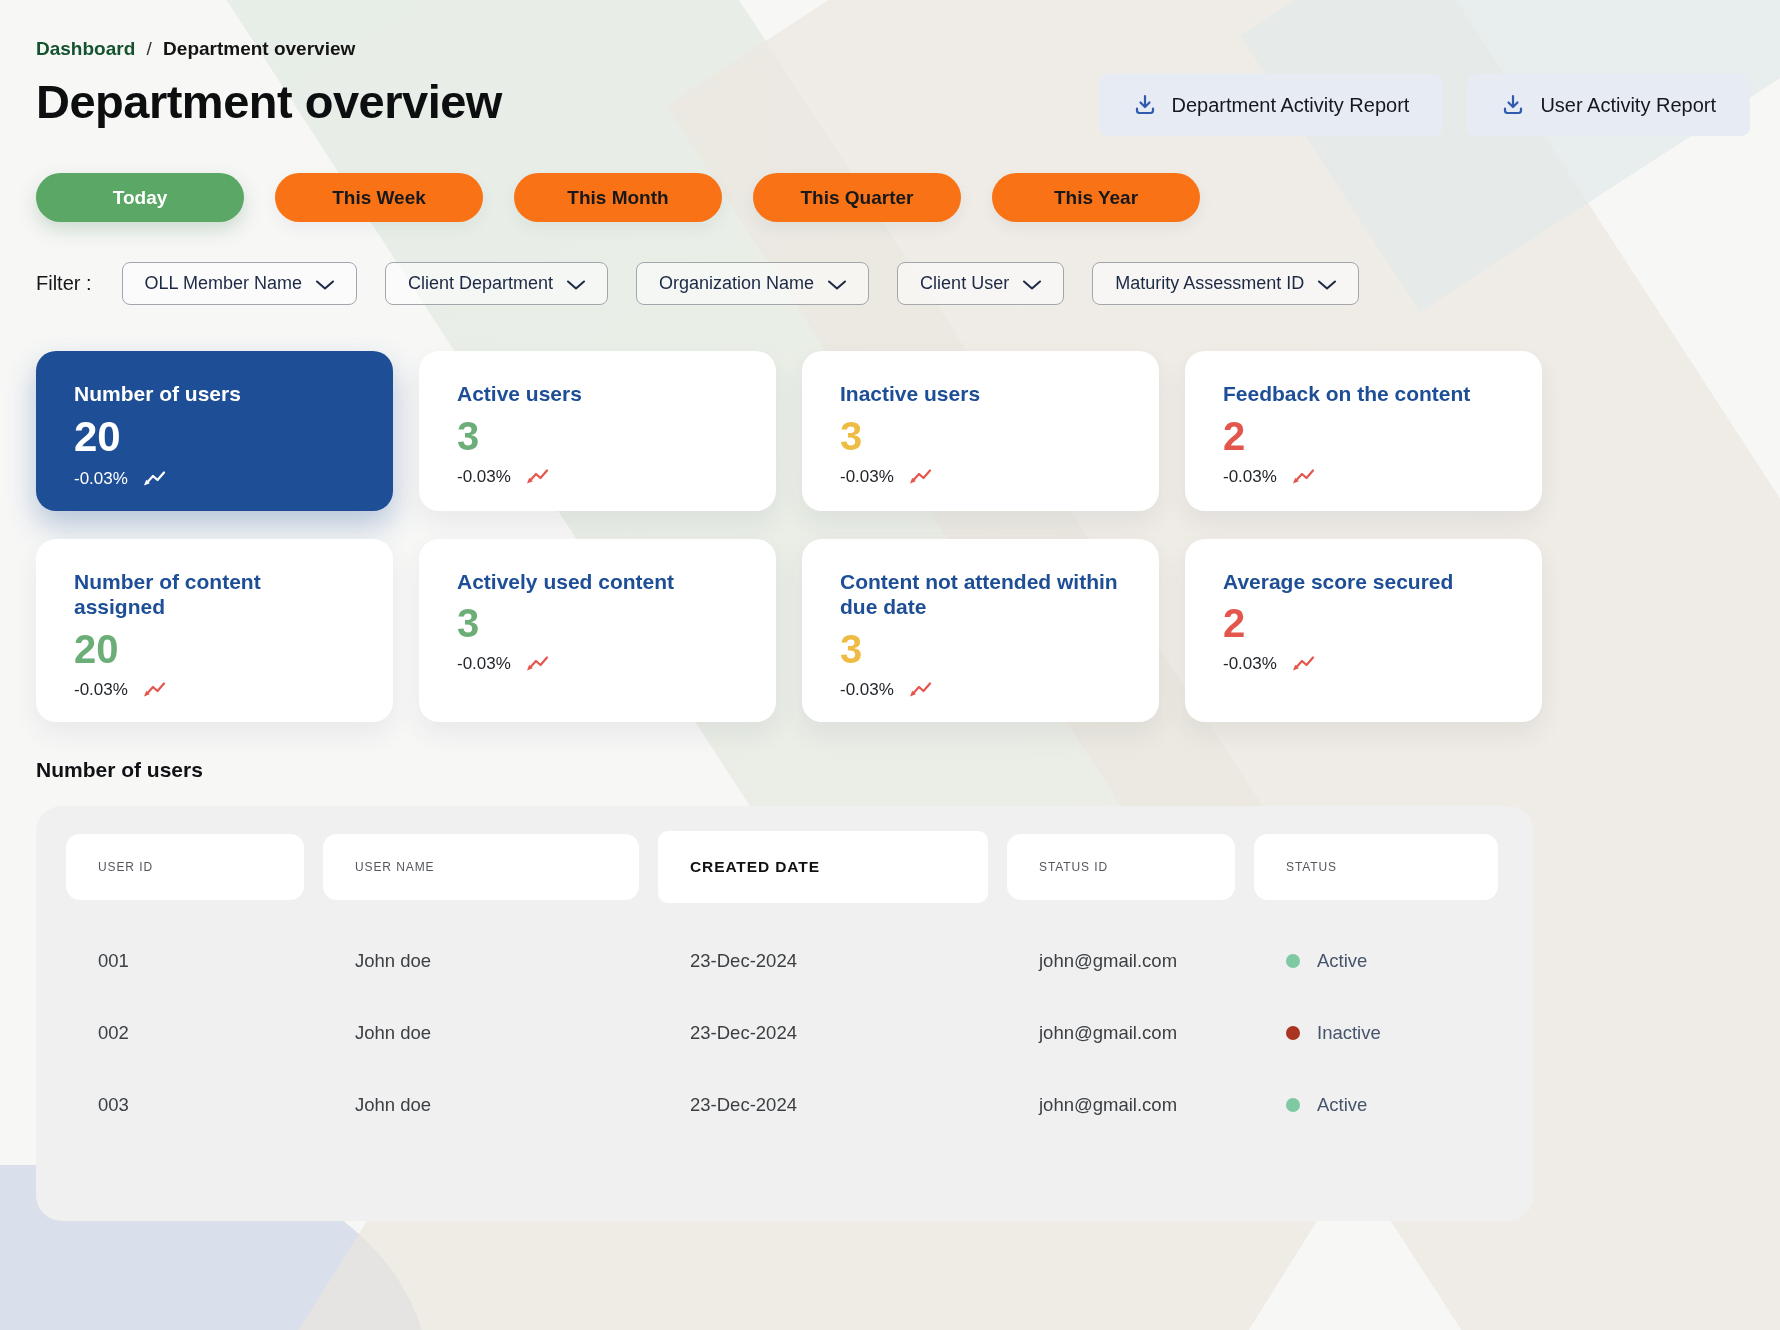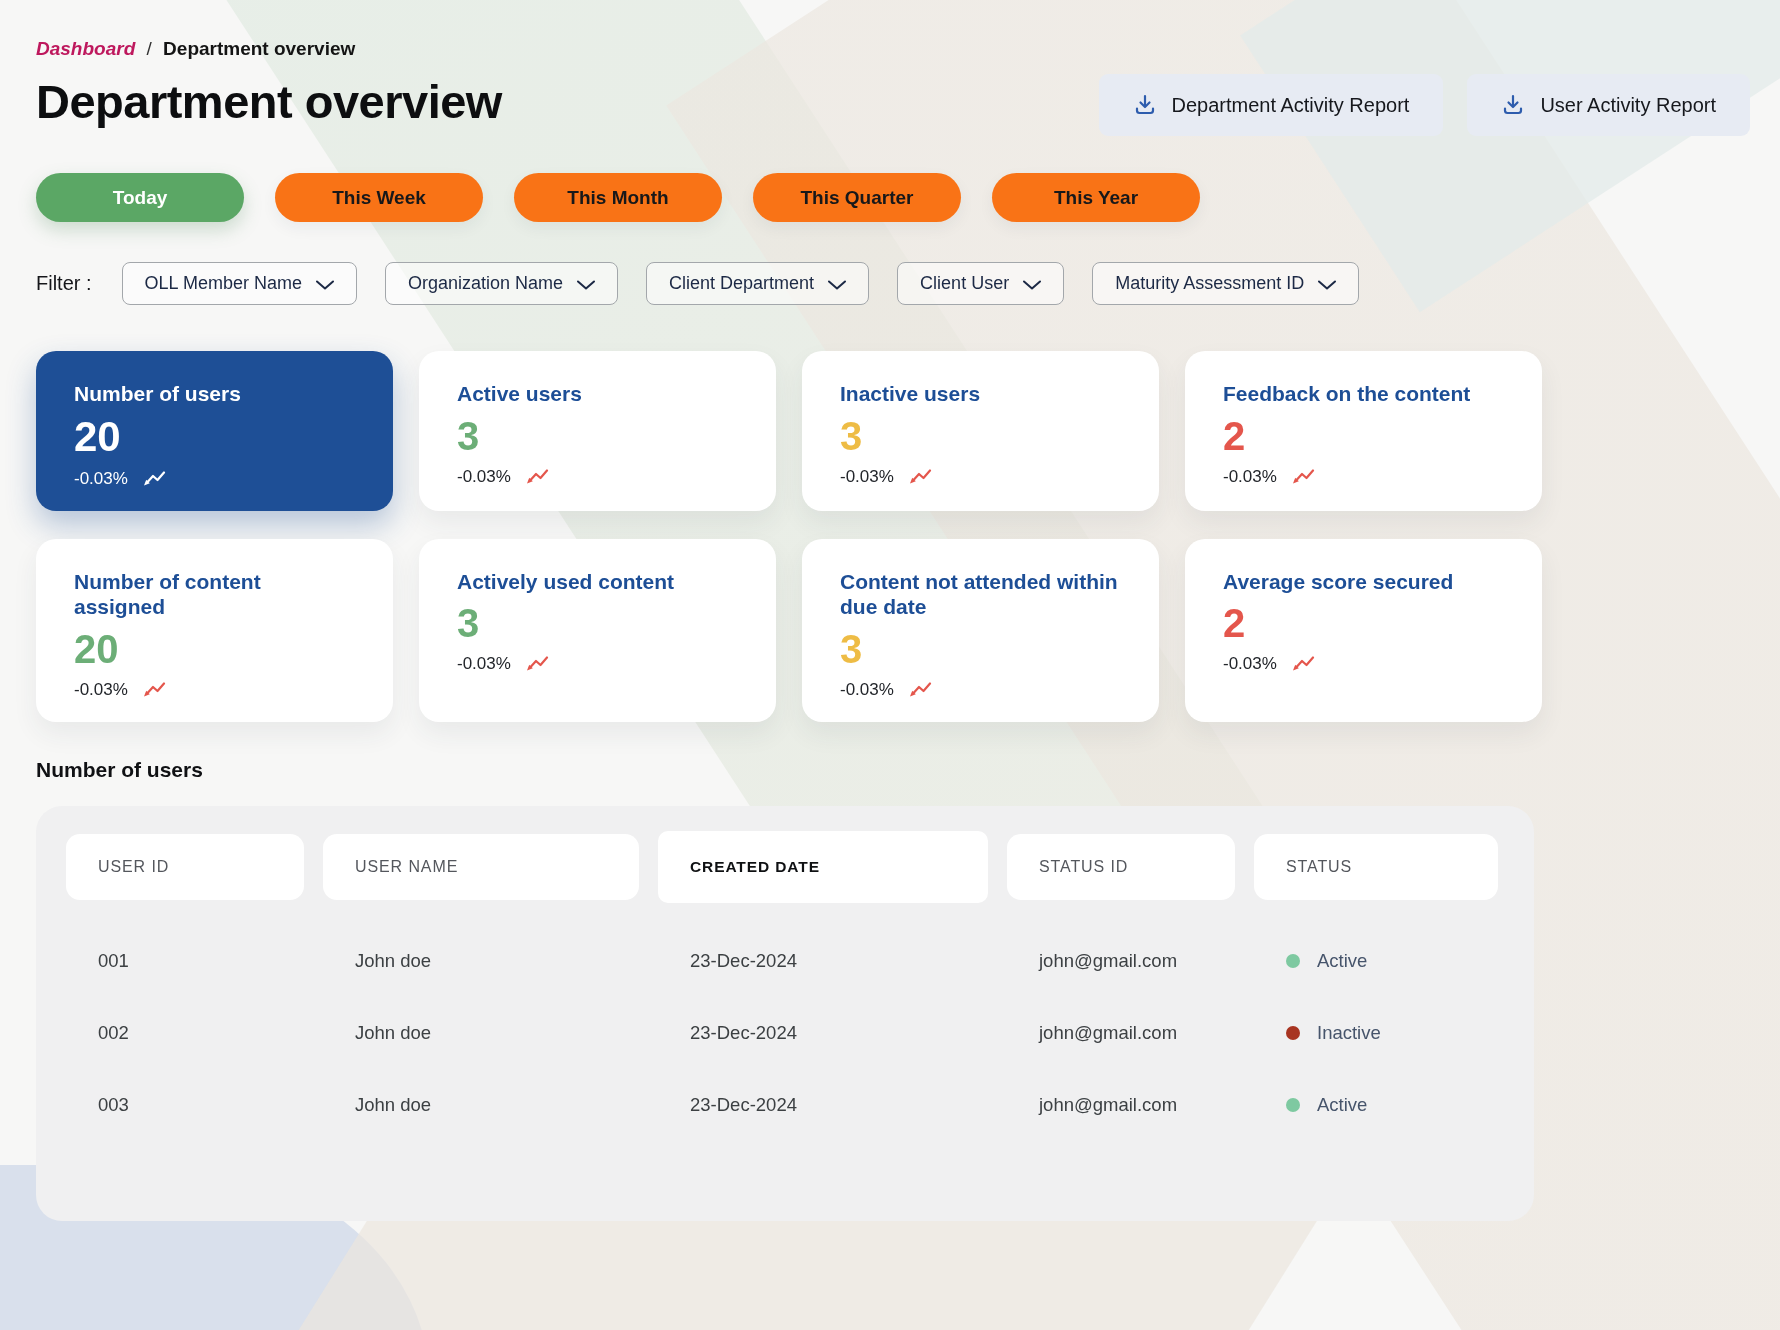--- a/index.html
+++ b/index.html
@@ -21,21 +21,21 @@
     background:#e3ebe9; transform:rotate(-33deg); opacity:.75; }
   .blob-blue { position:absolute; left:-70px; top:1165px; width:500px; height:340px;
     background:#d9e0ec; border-top-right-radius:260px 220px; }
   .bottom-beige { position:absolute; left:330px; top:1130px; width:950px; height:300px;
     background:#ebe6de; transform:skewX(-32deg); opacity:.7; }
 
   .content { position:relative; z-index:1; padding:38px 30px 0 36px; }
 
   
   .breadcrumb { font-size:19px; font-weight:700; }
-  .breadcrumb .crumb-link { color:#be185d; cursor:pointer;font-style:italic; }
+  .breadcrumb .crumb-link { color:#14532d; cursor:pointer; }
   .breadcrumb .sep { color:#333; font-weight:400; padding:0 6px; }
   .breadcrumb .crumb-current { color:#141414; font-weight:600; }
   h1.page-title { margin-top:14px; font-size:47px; font-weight:800; letter-spacing:-0.5px; color:#0d0e10; }
 
   
   .header-actions { position:absolute; top:74px; right:30px; display:flex; gap:24px; }
   .report-btn { display:flex; align-items:center; gap:15px; background:#e7ebf3; border:none;
     border-radius:9px; padding:0 34px; height:62px; font-family:inherit; font-size:20px;
     font-weight:500; color:#16181d; cursor:pointer; }
   .report-btn svg { flex:0 0 auto; }
@@ -71,21 +71,21 @@
   .card.selected .card-trend { color:#fff; }
   .trend-icon { color:#e4564c; }
   .card.selected .trend-icon { color:#fff; }
 
   
   .section-heading { margin-top:36px; font-size:21px; font-weight:700; color:#101114; }
   .table-card { margin-top:24px; width:1498px; background:#f0f0f1; border-radius:26px;
     padding:28px 30px 0 30px; height:415px; }
   .tbl-grid { display:grid; grid-template-columns:238px 316px 330px 228px 244px; column-gap:19px; }
   .th-pill { background:#fff; border-radius:14px; height:66px; display:flex; align-items:center;
-    padding-left:32px; font-size:16px; letter-spacing:.9px; color:#54575d; font-weight:500; cursor:pointer; }
+    padding-left:32px; font-size:12px; letter-spacing:.9px; color:#54575d; font-weight:500; cursor:pointer; }
   .th-pill.active { height:72px; margin-top:-3px; font-weight:700; color:#0f1113; font-size:15.5px;
     border-radius:10px; }
   .tbl-rows { margin-top:22px; }
   .tbl-row { height:72px; align-items:center; }
   .td { padding-left:32px; font-size:18.5px; color:#3c4043; }
   .status-cell { display:flex; align-items:center; gap:17px; }
   .dot { width:14px; height:14px; border-radius:50%; flex:0 0 auto; }
   .dot-active { background:#7ec9a1; }
   .dot-inactive { background:#a83421; }
   .status-label { font-size:18.5px; color:#46546b; }
@@ -141,27 +141,27 @@
   <div class="filter-row">
     <span class="filter-label">Filter :</span>
 
     <div class="dropdown">
       <span>OLL Member Name</span>
       <svg width="18" height="10" viewBox="0 0 18 10" fill="none" stroke="#1c2945" stroke-width="2" stroke-linecap="round" stroke-linejoin="round">
           <polyline points="1,1.5 9,8.5 17,1.5"></polyline>
         </svg>
     </div>
     <div class="dropdown">
+      <span>Client Department</span>
+      <svg width="18" height="10" viewBox="0 0 18 10" fill="none" stroke="#1c2945" stroke-width="2" stroke-linecap="round" stroke-linejoin="round">
+          <polyline points="1,1.5 9,8.5 17,1.5"></polyline>
+        </svg>
+    </div>
+    <div class="dropdown">
       <span>Organization Name</span>
-      <svg width="18" height="10" viewBox="0 0 18 10" fill="none" stroke="#1c2945" stroke-width="2" stroke-linecap="round" stroke-linejoin="round">
-          <polyline points="1,1.5 9,8.5 17,1.5"></polyline>
-        </svg>
-    </div>
-    <div class="dropdown">
-      <span>Client Department</span>
       <svg width="18" height="10" viewBox="0 0 18 10" fill="none" stroke="#1c2945" stroke-width="2" stroke-linecap="round" stroke-linejoin="round">
           <polyline points="1,1.5 9,8.5 17,1.5"></polyline>
         </svg>
     </div>
     <div class="dropdown">
       <span>Client User</span>
       <svg width="18" height="10" viewBox="0 0 18 10" fill="none" stroke="#1c2945" stroke-width="2" stroke-linecap="round" stroke-linejoin="round">
           <polyline points="1,1.5 9,8.5 17,1.5"></polyline>
         </svg>
     </div>

